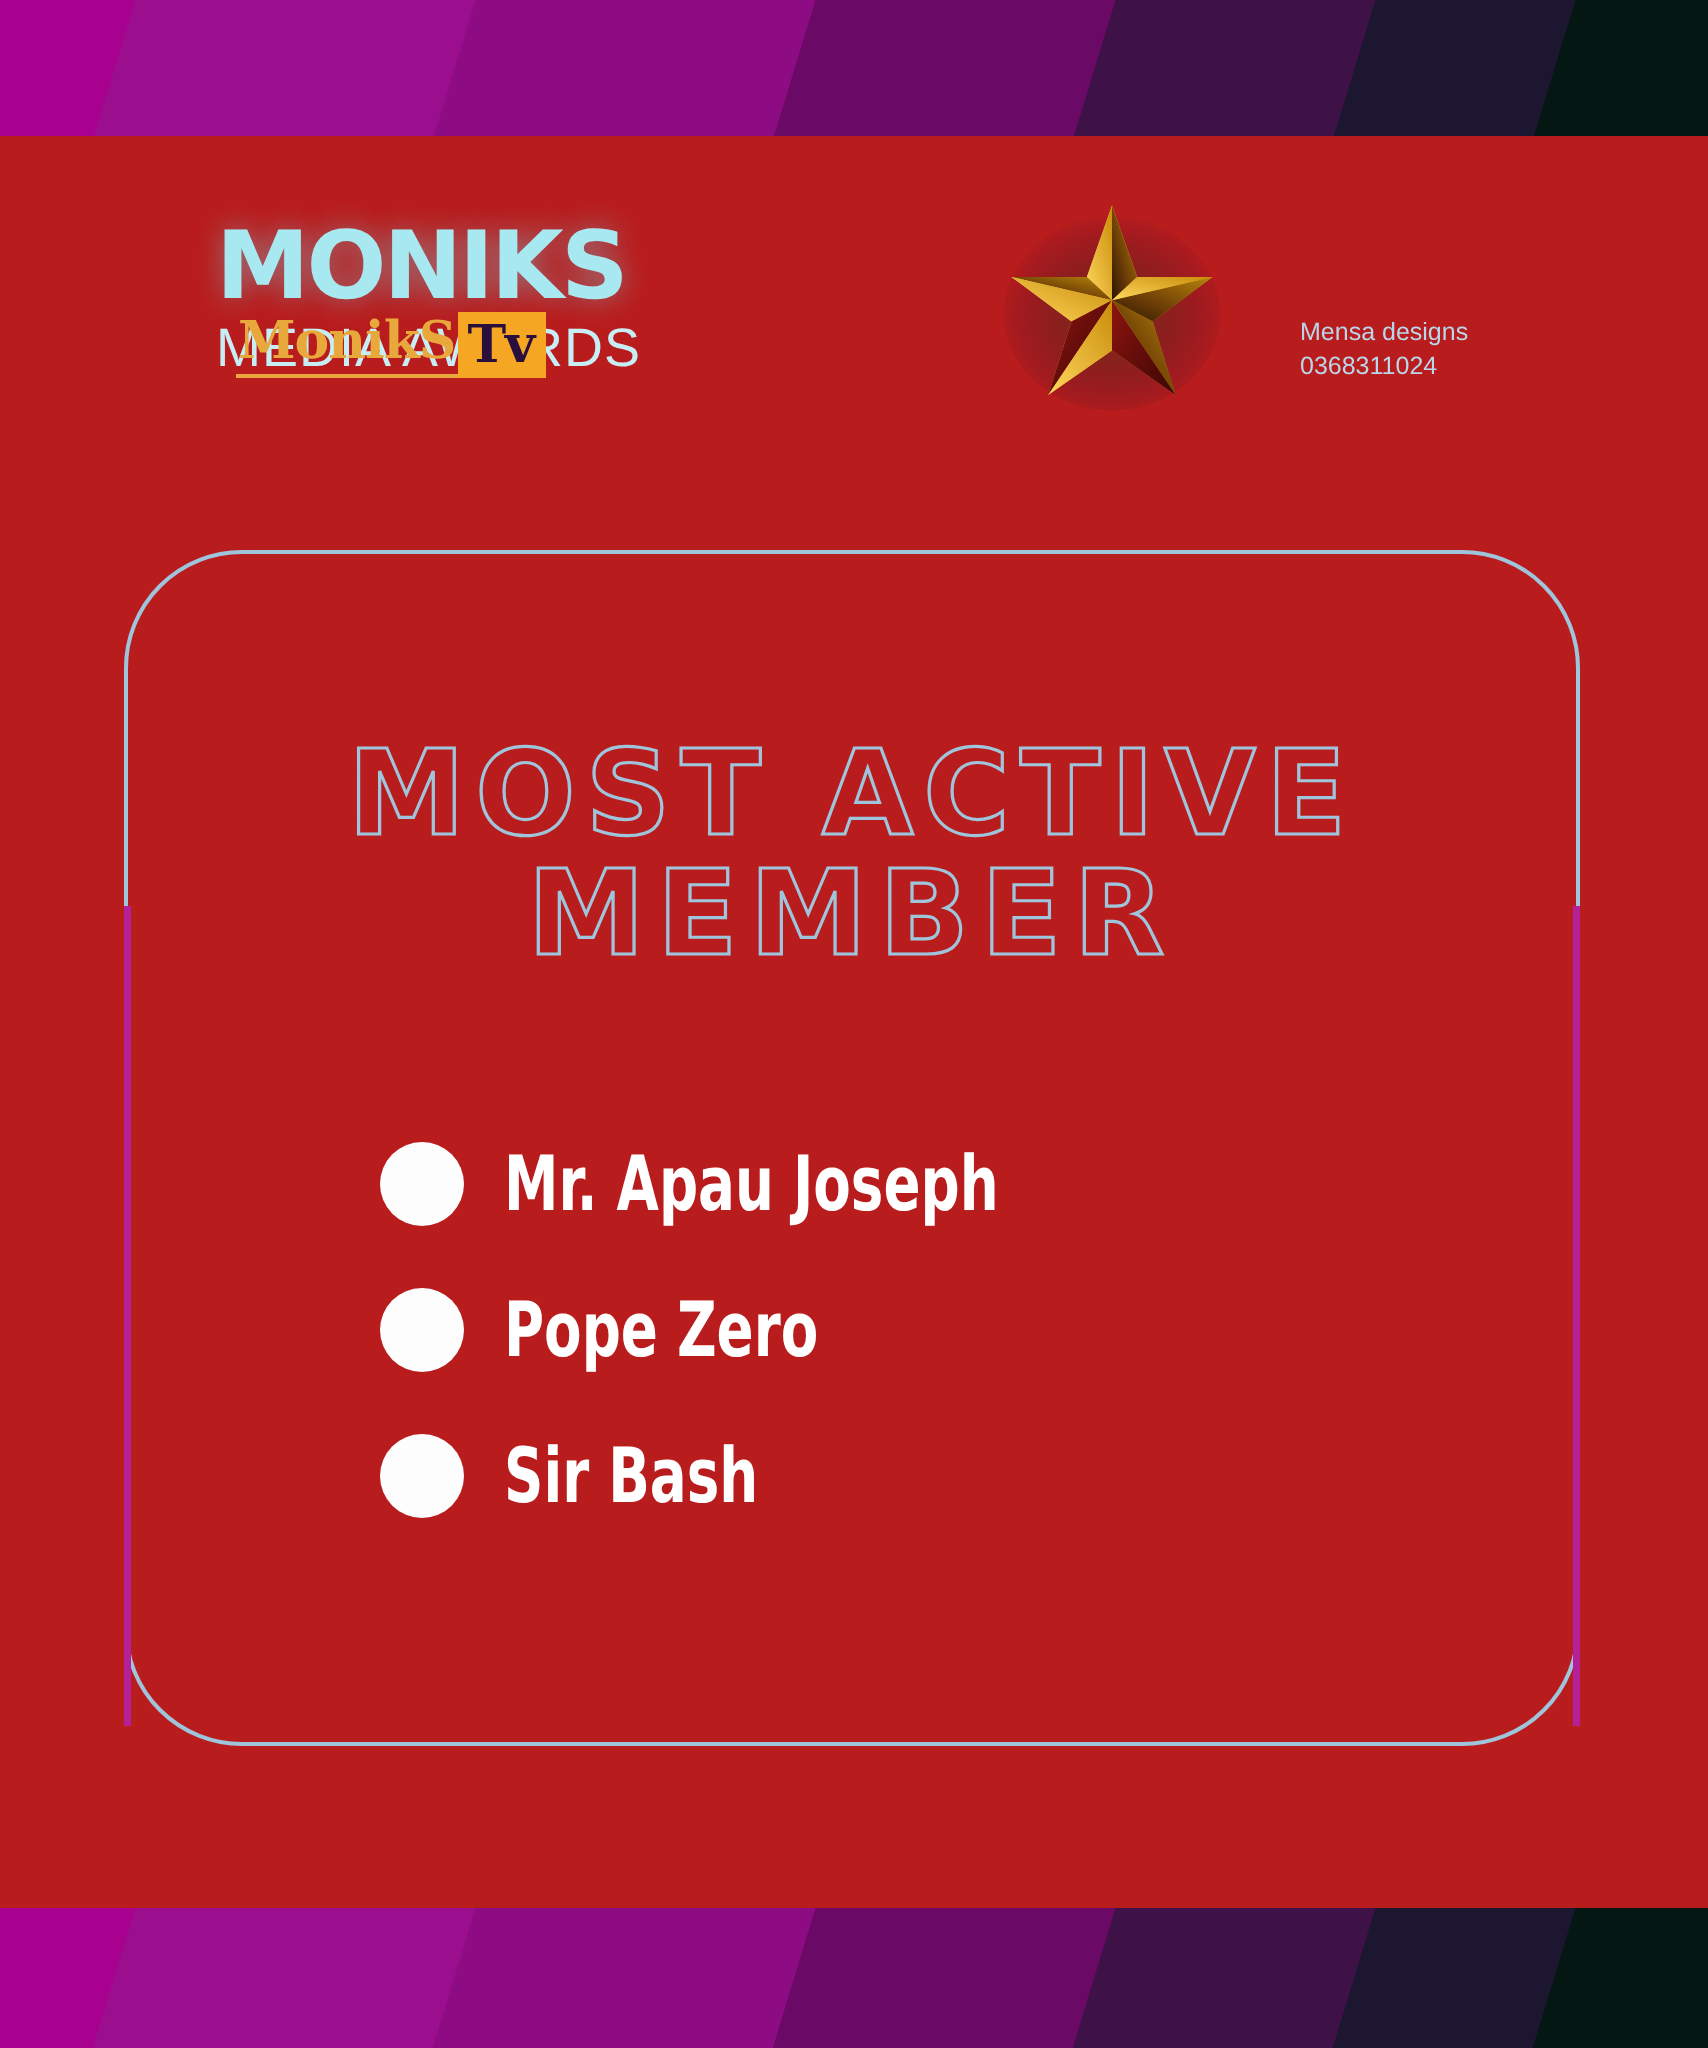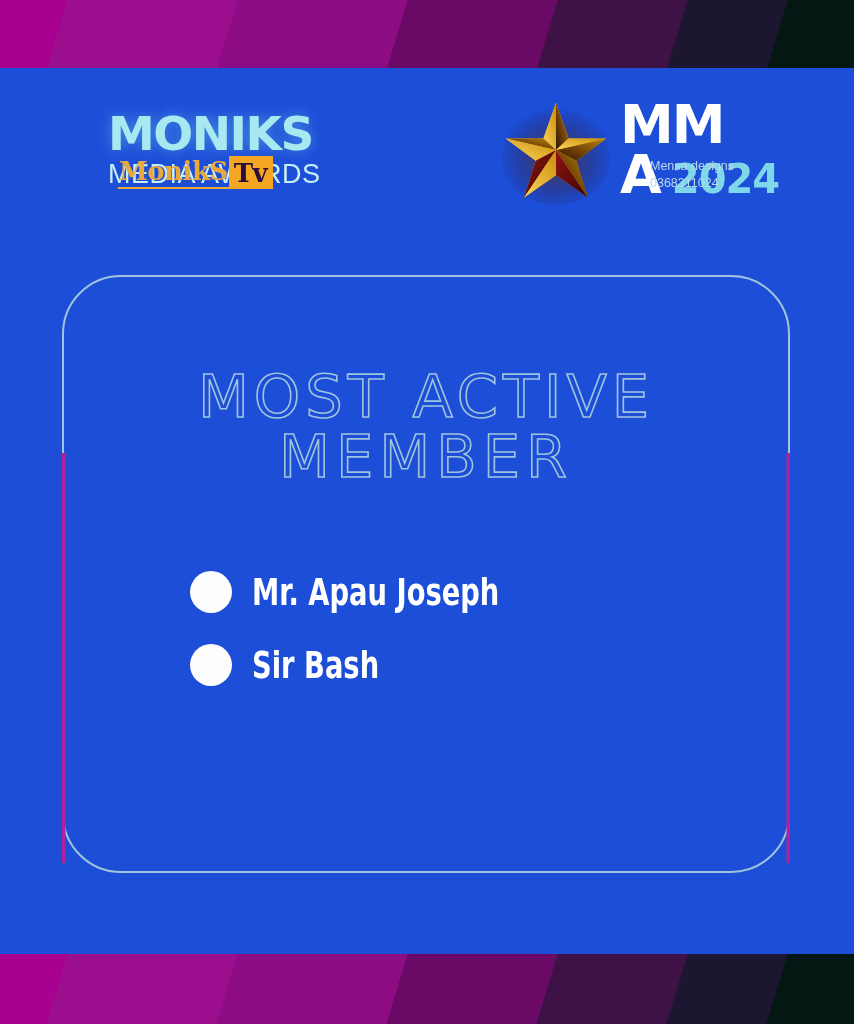--- a/index.html
+++ b/index.html
@@ -35,21 +35,21 @@
     transform-origin: top left;
   }
 
   
   .stage {
     position: absolute;
     left: 0;
     top: 68px;
     width: 854px;
     height: 886px;
-    background: #1d4ed8;
+    background: #b91c1c;
   }
 
   
   .header {
     position: absolute;
     left: 0; top: 0;
     width: 854px;
     height: 170px;
   }
   .brand-logo {
@@ -138,21 +138,21 @@
   }
 
   
   .award-title {
     position: absolute;
     left: 0;
     top: 92px;
     width: 728px;
     text-align: center;
     font-family: "DejaVu Sans", sans-serif;
-    font-weight: normal;
+    font-weight: bold;
     font-size: 59px;
     line-height: 1.02;
     letter-spacing: 5px;
     color: transparent;
     -webkit-text-stroke: 1.6px #9fc5dd;
     text-transform: uppercase;
   }
   .award-title .t-line { display: block; }
   .award-title .t-line2 { letter-spacing: 6px; }
 
@@ -294,27 +294,20 @@
             <polygon points="112,45 60,57 81,68" fill="url(#gB)"></polygon>
             <polygon points="112,45 60,57 73,45" fill="url(#gBright)"></polygon>
             <polygon points="8,45 60,57 47,45" fill="url(#gB)"></polygon>
             <polygon points="8,45 60,57 39,68" fill="url(#gBright)"></polygon>
             <polygon points="27,106 60,57 39,68" fill="url(#gRed)"></polygon>
             <polygon points="27,106 60,57 60,83" fill="url(#gBright)"></polygon>
             <polygon points="93,106 60,57 60,83" fill="url(#gRed)"></polygon>
             <polygon points="93,106 60,57 81,68" fill="url(#gB)"></polygon>
           </svg>
         </div>
-        <div class="mma-text">
-          <div class="mma-mm">MM</div>
-          <div class="mma-row2">
-            <span class="mma-a">A</span>
-            <span class="mma-year">2024</span>
-          </div>
-        </div>
       </div>
     </div>
 
     <div class="card">
       <div class="card-frame">
         <svg width="728" height="598" viewBox="0 0 728 598" aria-hidden="true">
           <rect x="1" y="1" width="726" height="596" rx="58" ry="58" fill="none" stroke="#9fc5dd" stroke-width="2"></rect>
           <line x1="1" y1="178" x2="1" y2="588" stroke="#b3209a" stroke-width="5"></line>
           <line x1="727" y1="178" x2="727" y2="588" stroke="#b3209a" stroke-width="5"></line>
         </svg>
@@ -323,20 +316,24 @@
       <div class="card-inner">
         <div class="award-title">
           <span class="t-line t-line1">MOST ACTIVE</span>
           <span class="t-line t-line2">MEMBER</span>
         </div>
 
         <div class="nominees" id="nominee-list">
             <div class="nominee">
               <div class="bullet"></div>
               <div class="nominee-name">Mr. Apau Joseph</div>
+            </div>
+            <div class="nominee">
+              <div class="bullet"></div>
+              <div class="nominee-name">Pope Zero</div>
             </div>
             <div class="nominee">
               <div class="bullet"></div>
               <div class="nominee-name">Sir Bash</div>
             </div>
           </div>
       </div>
     </div>
 
     <div class="footer"></div>

